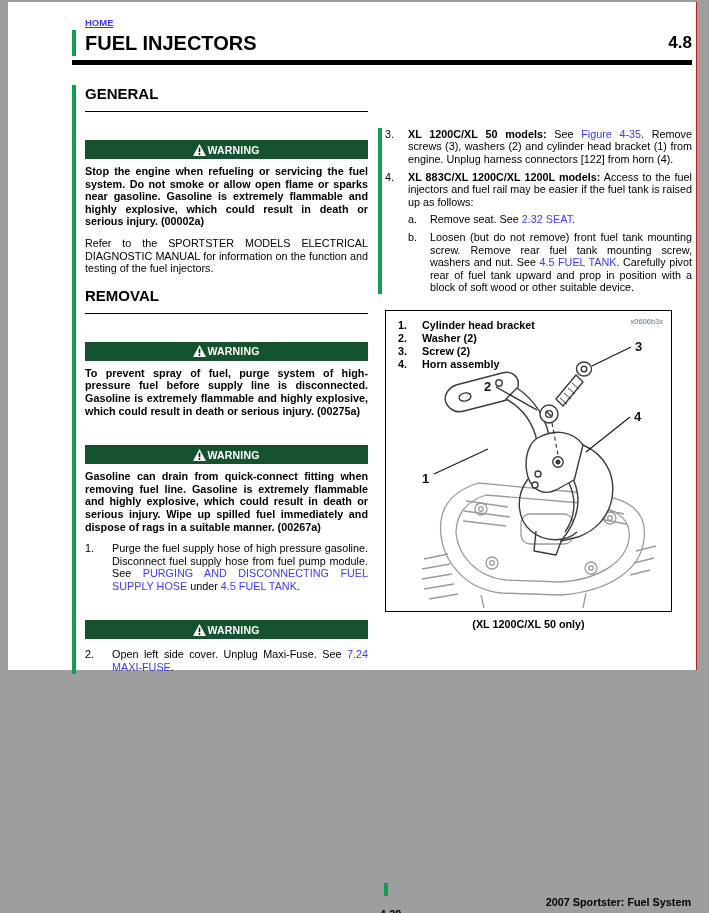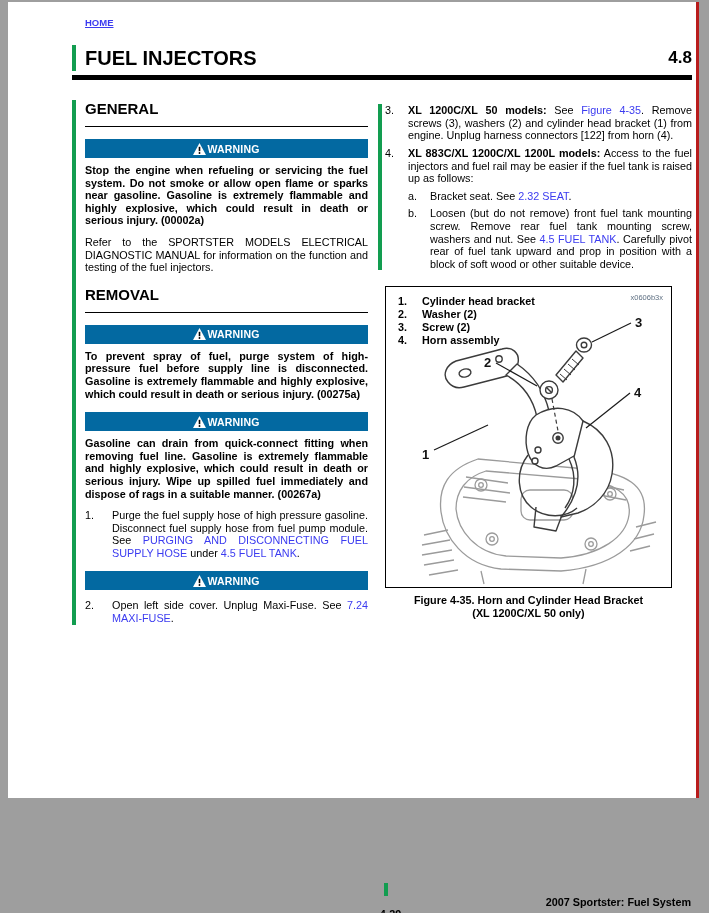--- a/index.html
+++ b/index.html
@@ -3,48 +3,48 @@
 <meta charset="utf-8">
 <style>
   html,body{margin:0;padding:0;}
   body{
     width:709px;height:913px;position:relative;
     background:#9e9e9e;
     font-family:"Liberation Sans", sans-serif;
     -webkit-font-smoothing:antialiased;
   }
   .page{
-    position:absolute;left:8px;top:2px;width:688px;height:796px;
-    background:#ffffff;border-right:3px solid #b91c1c;
+    position:absolute;left:8px;top:2px;width:688px;height:668px;
+    background:#ffffff;border-right:1px solid #b91c1c;
   }
   .content{padding:10px 4px 0 64px;position:relative;}
 
   
   .home-link{display:inline-block;margin-left:13px;color:#3b3bf0;
     font-size:9.5px;font-weight:bold;text-decoration:underline;cursor:pointer;}
-  .title-row{display:flex;align-items:center;margin-top:15px;}
+  .title-row{display:flex;align-items:center;margin-top:0;}
   .gbar{width:4px;background:#129d50;flex:none;}
   .title-row .gbar{height:26px;}
   h1{font-size:20px;margin:0 0 0 9px;font-weight:bold;color:#000;}
   .sec-num{margin-left:auto;font-size:17px;font-weight:bold;}
   .thick-rule{height:5px;background:#000;margin-top:4px;}
 
   
   .cols{display:flex;margin-top:20px;align-items:center;}
   .left-col{width:296px;flex:none;}
   .right-col{width:314px;flex:none;margin-left:10px;}
   .revised{border-left:4px solid #129d50;}
   .left-col .revised{padding-left:9px;}
   .right-col .revised{padding-left:3px;}
 
   h2{font-size:15px;margin:0;font-weight:bold;color:#000;}
   .h-rule{border:none;border-top:1.5px solid #000;margin:9px 0 0 0;}
   h2.second{margin-top:12px;}
 
-  .warn-bar{margin-top:12px;height:19px;background:#0369a1;color:#fff;
+  .warn-bar{margin-top:28px;height:19px;background:#14532d;color:#fff;
     display:flex;align-items:center;justify-content:center;
     font-size:10.5px;font-weight:bold;letter-spacing:.2px;}
   .warn-bar svg{margin-right:1px;display:block;}
 
   .body-text{font-size:10.8px;line-height:12.6px;text-align:justify;margin:0;color:#000;}
   .warn-text{font-weight:bold;margin-top:6px;}
   .para{margin-top:9px;}
 
   .li{display:flex;margin-top:9px;}
   .li .num{flex:none;font-size:10.8px;line-height:12.6px;}
@@ -160,21 +160,21 @@
             <p class="body-text"><span style="font-weight: bold; margin-top: 24px;">XL 1200C/XL 50 models:</span><span> See </span><span class="link">Figure 4-35</span><span>. Remove screws (3), washers (2) and cylinder head bracket (1) from engine. Unplug harness connectors [122] from horn (4).</span></p>
           </div>
 
           <div class="li tight">
             <span class="num">4.</span>
             <p class="body-text"><span style="font-weight: bold;">XL 883C/XL 1200C/XL 1200L models:</span><span> Access to the fuel injectors and fuel rail may be easier if the fuel tank is raised up as follows:</span></p>
           </div>
 
           <div class="li sub">
             <span class="num">a.</span>
-            <p class="body-text"><span>Bracket seat. See </span><span class="link">2.32 SEAT</span><span>.</span></p>
+            <p class="body-text"><span>Remove seat. See </span><span class="link">2.32 SEAT</span><span>.</span></p>
           </div>
 
           <div class="li sub">
             <span class="num">b.</span>
             <p class="body-text"><span>Loosen (but do not remove) front fuel tank mounting screw. Remove rear fuel tank mounting screw, washers and nut. See </span><span class="link">4.5 FUEL TANK</span><span>. Carefully pivot rear of fuel tank upward and prop in position with a block of soft wood or other suitable device.</span></p>
           </div>
 
         </div>
 
         <div class="figure">
@@ -262,21 +262,20 @@
 
               <g font-family="Liberation Sans, sans-serif" font-size="13" font-weight="bold" fill="#111">
                 <text x="36" y="172">1</text>
                 <text x="98" y="80">2</text>
                 <text x="249" y="40">3</text>
                 <text x="248" y="110">4</text>
               </g>
             </svg>
           </div>
           <div class="caption">
-            <div>Figure 4-35. Horn and Cylinder Head Bracket</div>
             <div>(XL 1200C/XL 50 only)</div>
           </div>
         </div>
 
       </div>
     </div>
   </div>
 
   <div class="footer">
     <div class="foot-mark"></div>

